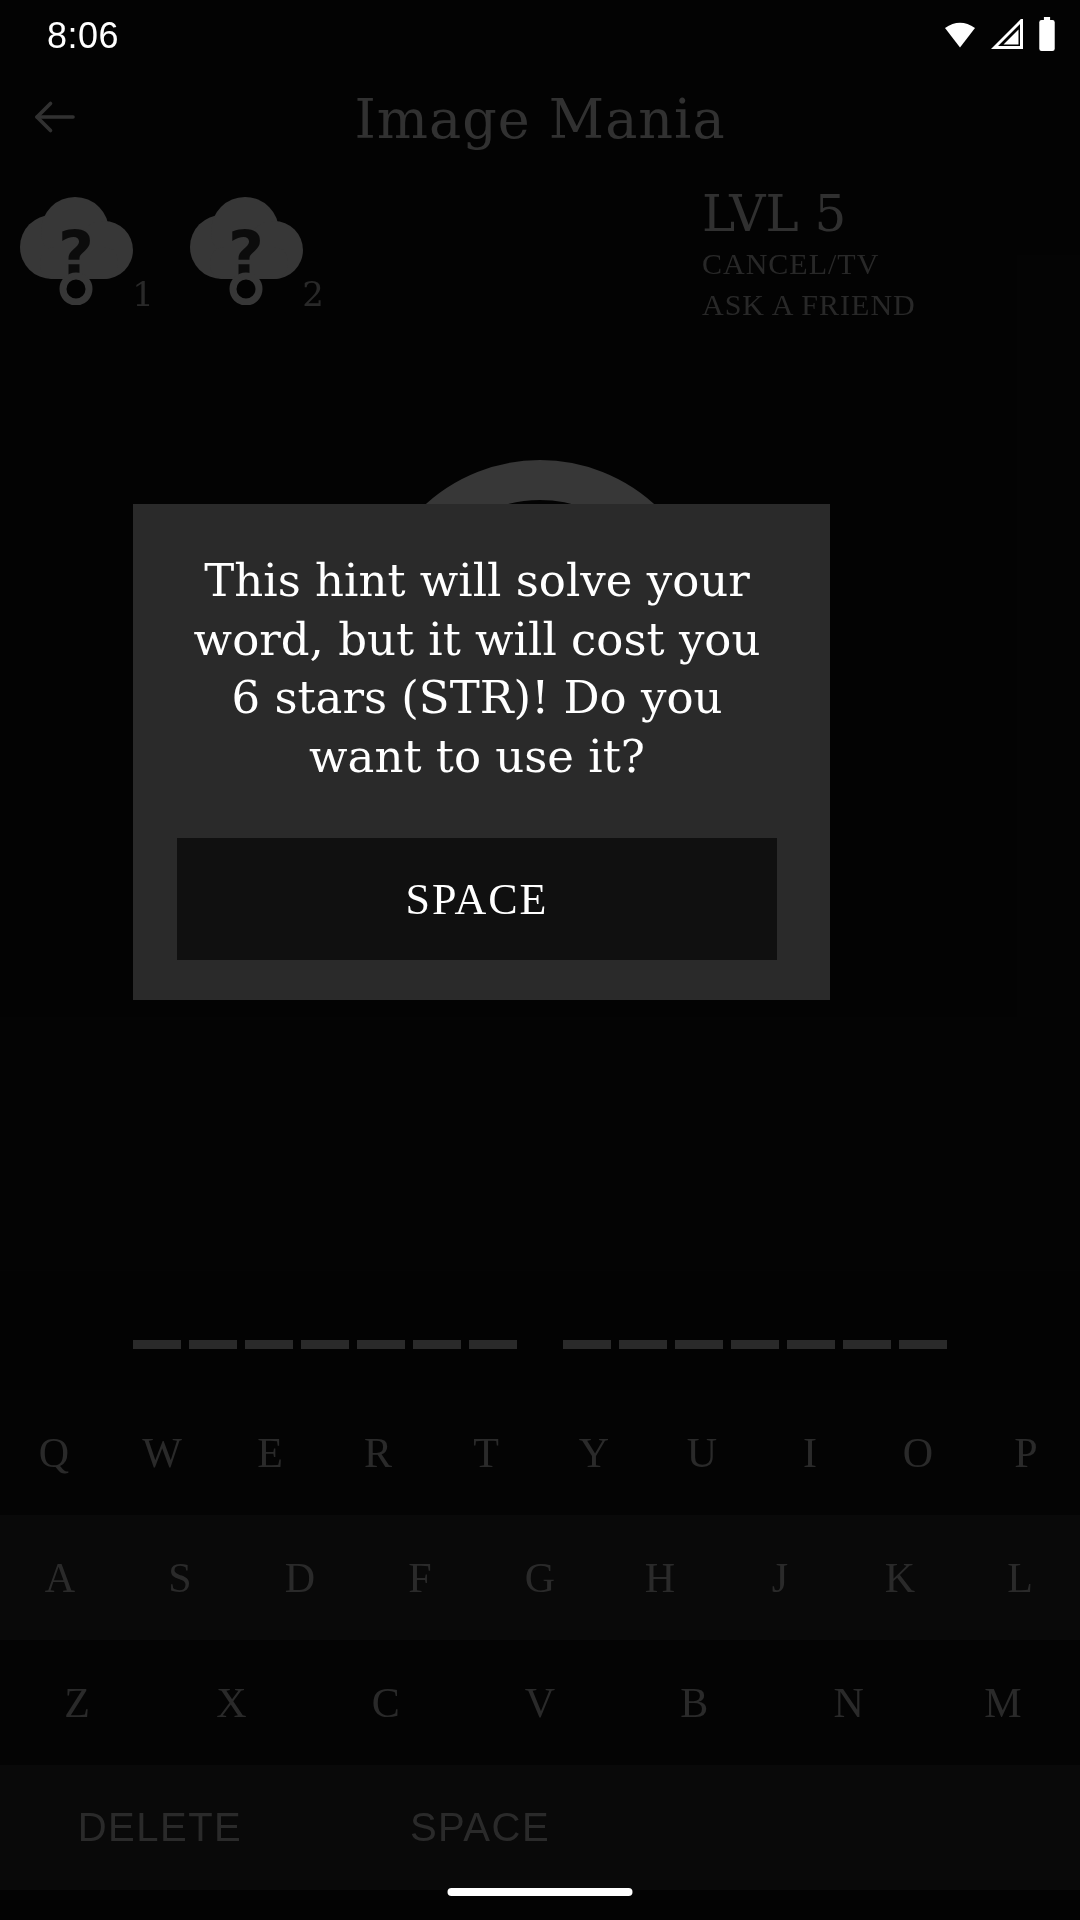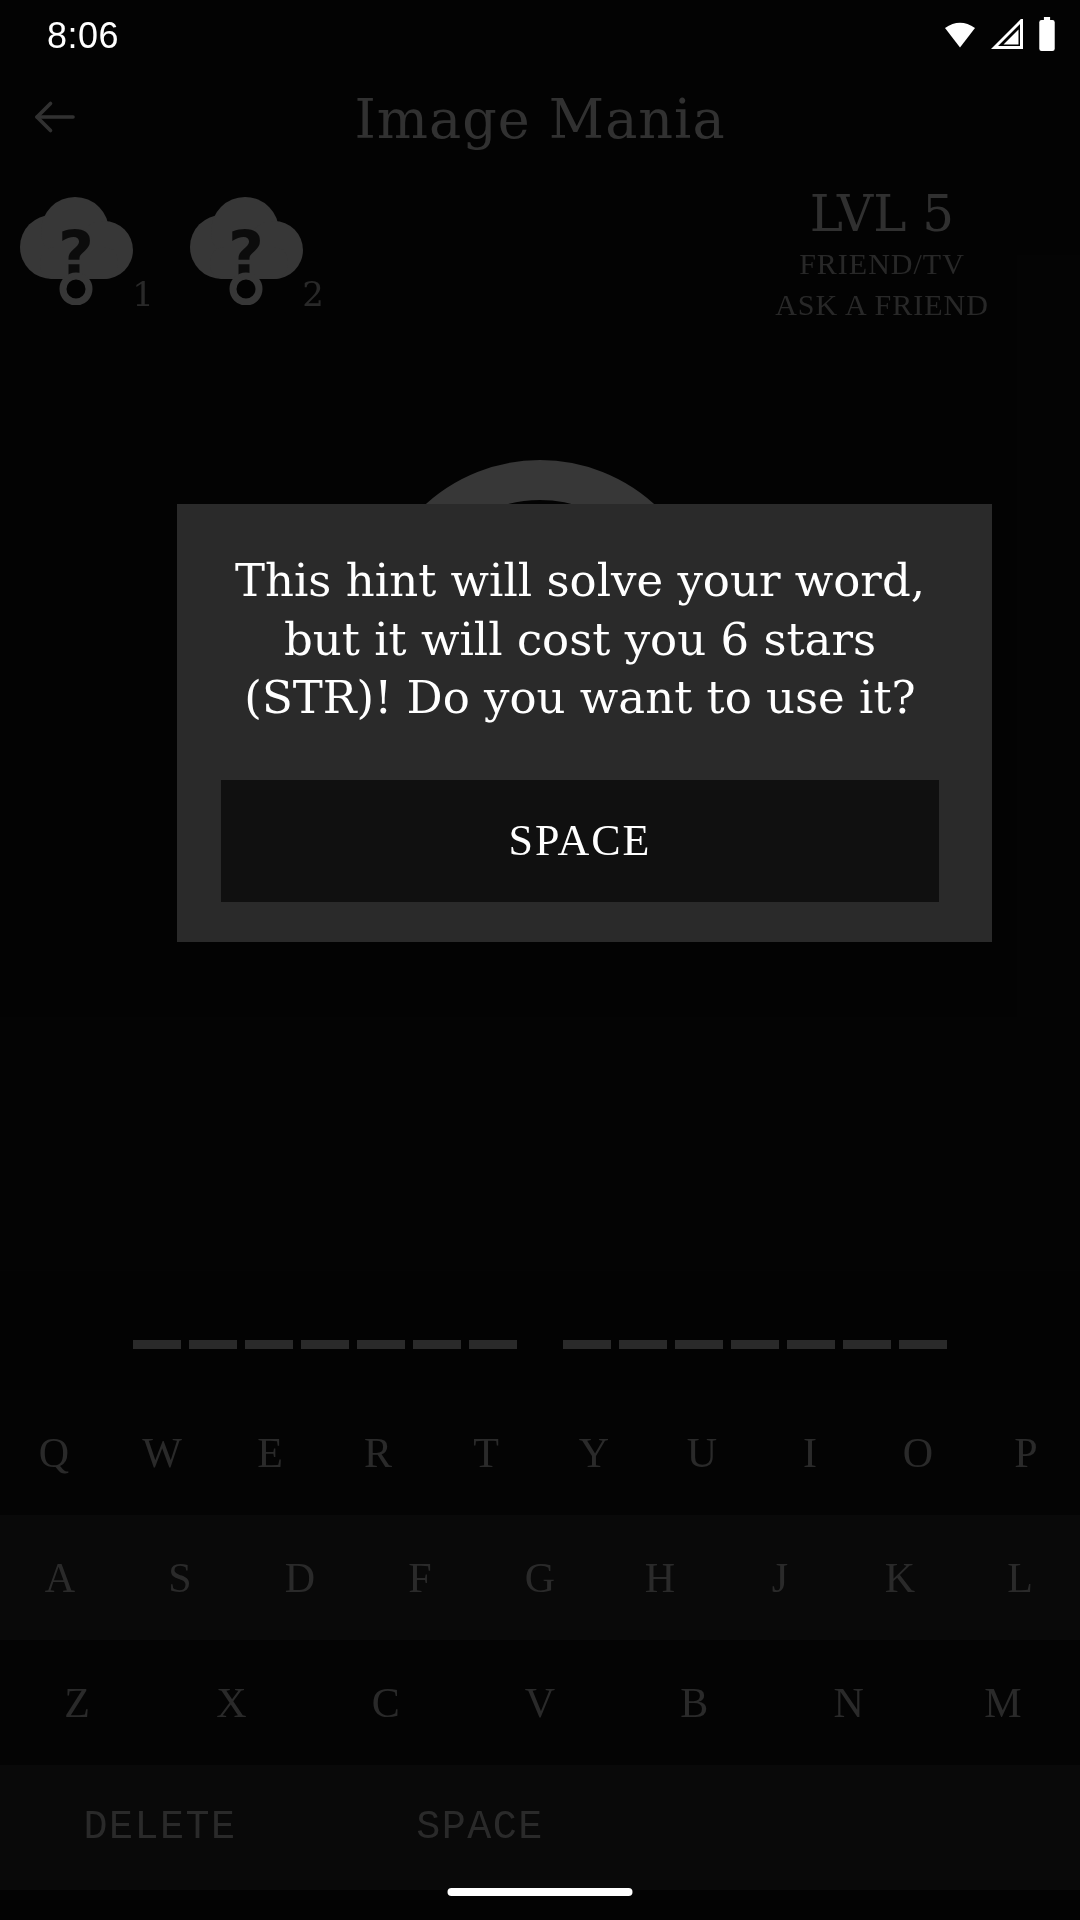--- a/index.html
+++ b/index.html
@@ -48,21 +48,21 @@
   .hints { position:absolute; left:10px; top:10px; display:flex; gap:20px; }
   .hint-item { position:relative; width:150px; height:115px; }
   .hint-badge {
     position:absolute; right:6px; bottom:-4px; color:#5c5c5c;
     font-size:34px; font-family:"DejaVu Serif", serif;
   }
   .stat-center {
     position:absolute; left:340px; top:0; width:200px; text-align:center;
   }
   .stat-right {
-    position:absolute; right:28px; top:0; width:340px; text-align:center;
+    position:absolute; right:38px; top:0; width:340px; text-align:left;
   }
   .stat-main {
     font-size:50px; color:#6b6b6b; font-family:"DejaVu Serif", serif; line-height:1.18;
   }
   .stat-sub {
     font-size:30px; color:#5a5a5a; font-family:"Liberation Serif", serif;
     letter-spacing:1px; line-height:1.35;
   }
 
   
@@ -90,36 +90,36 @@
   .krow.r2 { background:#141414; }
   .krow.r3 { background:#0b0b0b; }
   .krow.r4 { background:#141414; height:125px; }
   .key {
     flex:1; height:100%;
     display:flex; align-items:center; justify-content:center;
     color:#5e5e5e; font-size:42px; font-family:"Liberation Serif", serif;
   }
   .action-key {
     display:flex; align-items:center; justify-content:center;
-    color:#5e5e5e; font-size:40px; font-family:Liberation Mono, monospace; letter-spacing:1.5px;
+    color:#5e5e5e; font-size:40px; font-family:Liberation Sans, sans-serif; letter-spacing:1.5px;
     height:100%;
   }
   .action-delete { width:320px; }
   .action-space  { width:320px;text-align:right; }
 
   
   .home-indicator {
     position:absolute; bottom:24px; left:50%; transform:translateX(-50%);
     width:185px; height:8px; border-radius:4px; background:#ffffff; z-index:70;
   }
 
   
   .dialog {
-    position:absolute; left:133px; top:504px; width:815px;
-    background:#2a2a2a; z-index:50; padding:48px 53px 40px 44px;margin-left:44px;
+    position:absolute; left:133px; top:504px; width:697px;
+    background:#2a2a2a; z-index:50; padding:48px 53px 40px 44px;
   }
   .dialog-msg {
     color:#ffffff; font-size:45px; line-height:1.30; text-align:center;
     font-family:"DejaVu Serif", serif; padding:0 10px 0 10px;
   }
   .dialog-actions { margin-top:52px; display:flex; flex-direction:column; gap:30px; }
   .dialog-btn {
     height:122px; background:#101010;
     display:flex; align-items:center; justify-content:center;
     color:#ffffff; font-size:44px; letter-spacing:2px;
@@ -176,21 +176,21 @@
             <circle cx="66" cy="94" r="13" fill="none" stroke="#7a7a7a" stroke-width="7"></circle>
           </svg>
         </span>
         <span class="hint-badge">2</span>
       </div>
     </div>
 
 
     <div class="stat-right">
       <div class="stat-main">LVL 5</div>
-      <div class="stat-sub">FRIEND/TV</div>
+      <div class="stat-sub">CANCEL/TV</div>
       <div class="stat-sub">ASK A FRIEND</div>
     </div>
   </div>
 
   <div class="board">
     <div class="loading-ring"></div>
   </div>
 
   <div class="blanks">
     <div class="word">

